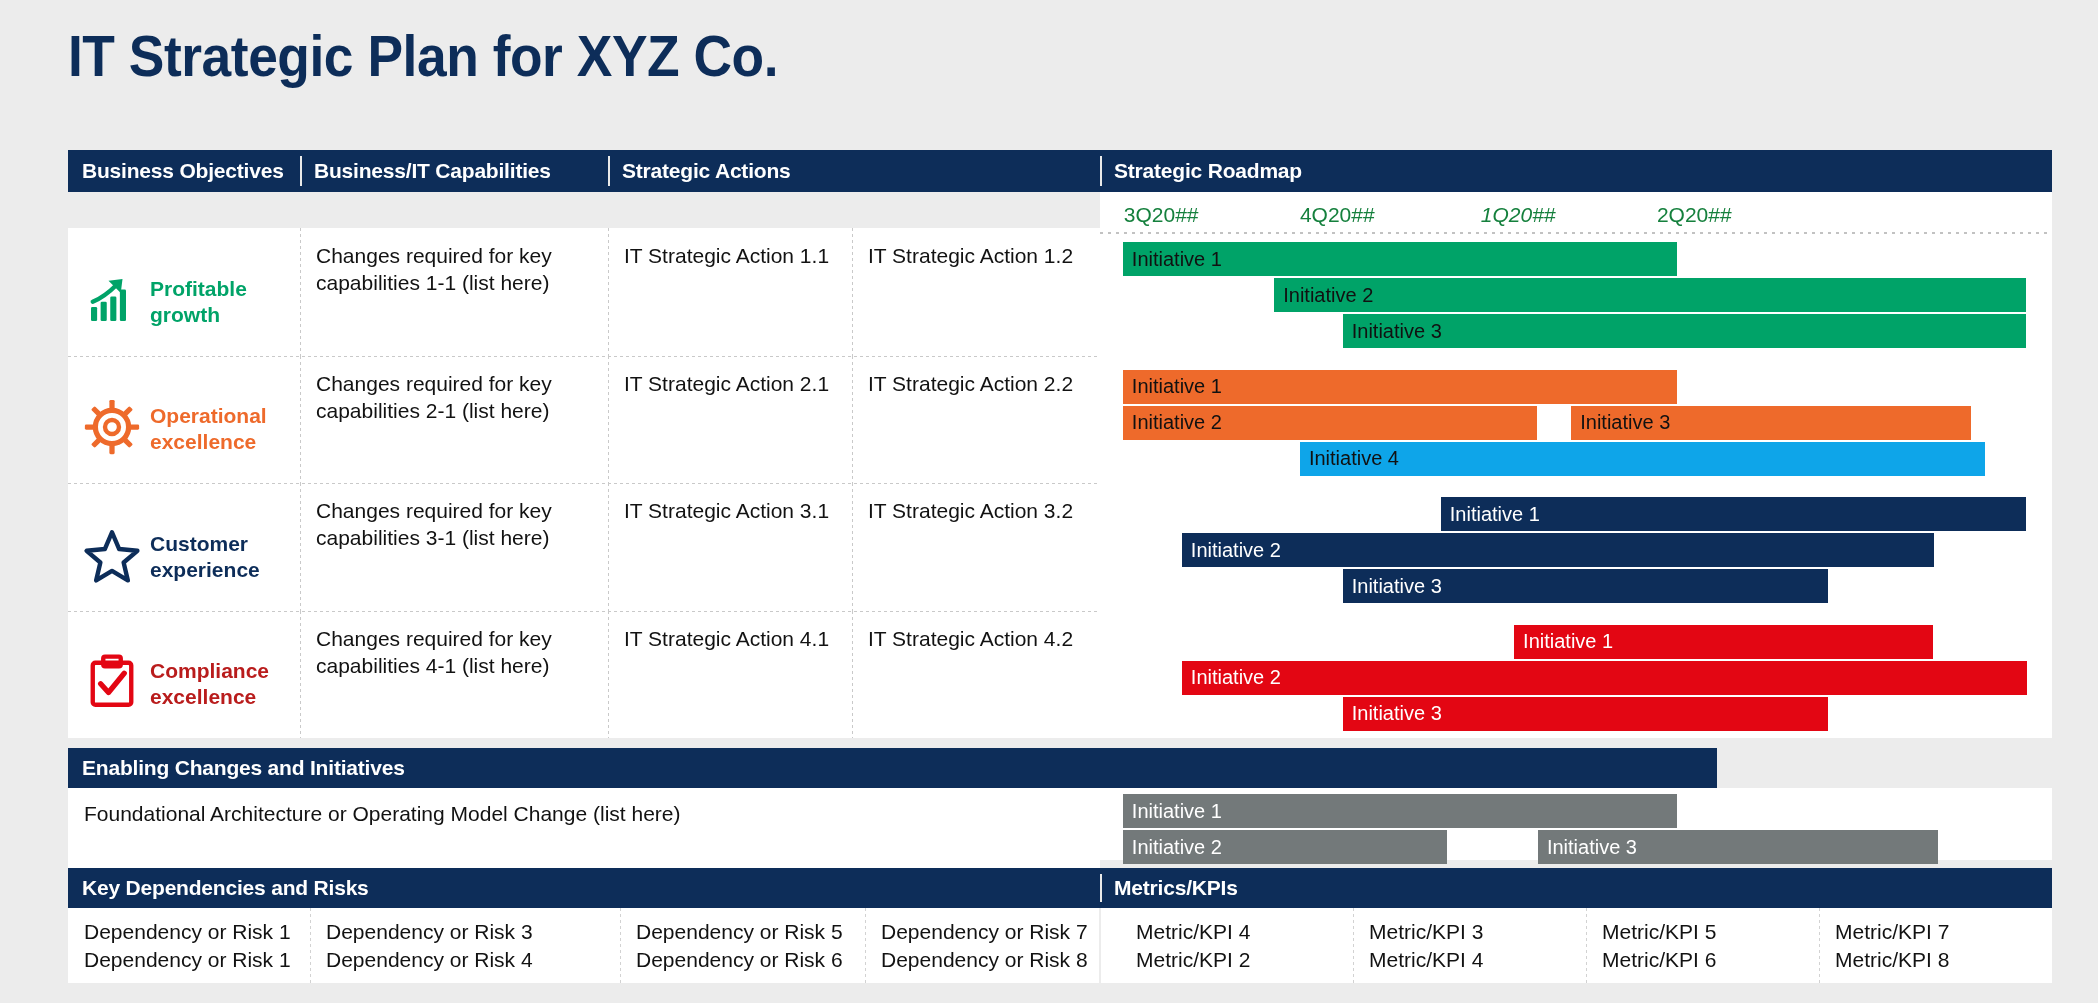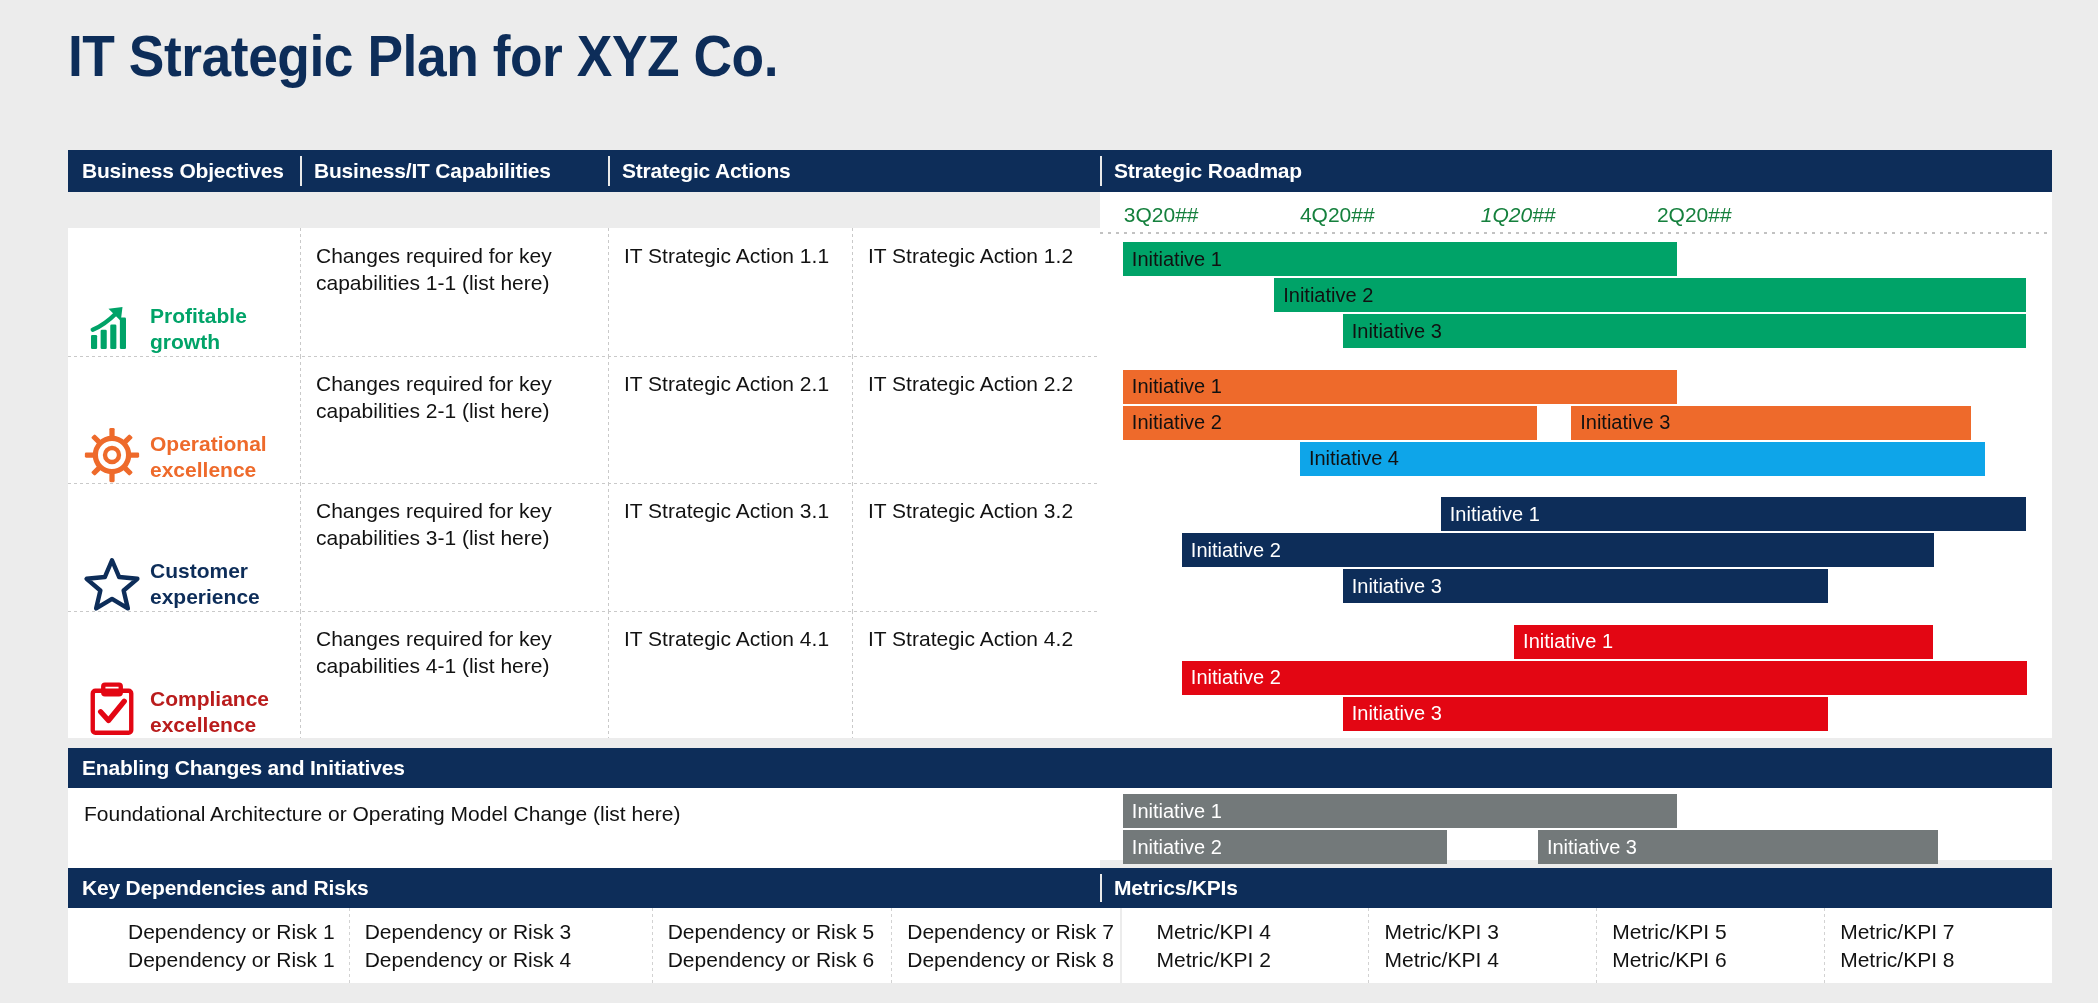--- a/index.html
+++ b/index.html
@@ -89,21 +89,21 @@
     padding: 14px 16px 0 16px;
     font-size: 21px;
     color: #121212;
     line-height: 1.3;
   }
   .cell + .cell::before {
     content:"";
     position:absolute; left:0; top:0; bottom:0; width:1px;
     background: repeating-linear-gradient(to bottom,#C9C9C9 0 3px, transparent 3px 6px);
   }
-  .col-obj  { width: 232px; display: flex; align-items: flex-end; gap: 10px; padding-top: 16px; }
+  .col-obj  { width: 232px; display: flex; align-items: center; gap: 10px; padding-top: 16px; }
   .col-cap  { width: 308px; }
   .col-act1 { width: 244px; }
   .col-act2 { width: 248px; }
 
   .obj-icon { width: 56px; height: 56px; flex: 0 0 56px; }
   .obj-label {
     font-size: 21px;
     font-weight: bold;
     line-height: 1.25;
     padding-top: 4px;
@@ -149,21 +149,21 @@
     align-items: center;
     padding-left: 9px;
     font-size: 20px;
     white-space: nowrap;
     overflow: hidden;
   }
   .bar.light-text { color: #FFFFFF; }
   .bar.dark-text  { color: #111111; }
 
   
-  #enabling-header { left: 68px; top: 748px; width: 1984px; height: 40px; }
+  #enabling-header { left: 68px; top: 748px; width: 1649px; height: 40px; }
   #enabling-body {
     position: absolute;
     left: 68px; top: 788px; width: 1032px; height: 92px;
     background: #FFFFFF;
     display: flex;
     align-items: flex-start;
     padding: 14px 16px 0 16px;
     font-size: 21px;
     color: #121212;
   }
@@ -174,21 +174,20 @@
     padding-top: 6px;
   }
 
   
   #bottom-header { left: 68px; top: 868px; width: 1984px; height: 40px; }
   #bottom-body {
     position: absolute;
     left: 68px; top: 908px; width: 1984px; height: 75px;
     background: #FFFFFF;
     display: flex;
-    padding-left: 44px;
   }
   .bottom-col {
     position: relative;
     padding: 10px 0 0 16px;
     font-size: 21px;
     color: #121212;
     line-height: 1.32;
   }
   .bottom-col + .bottom-col::before {
     content:"";

